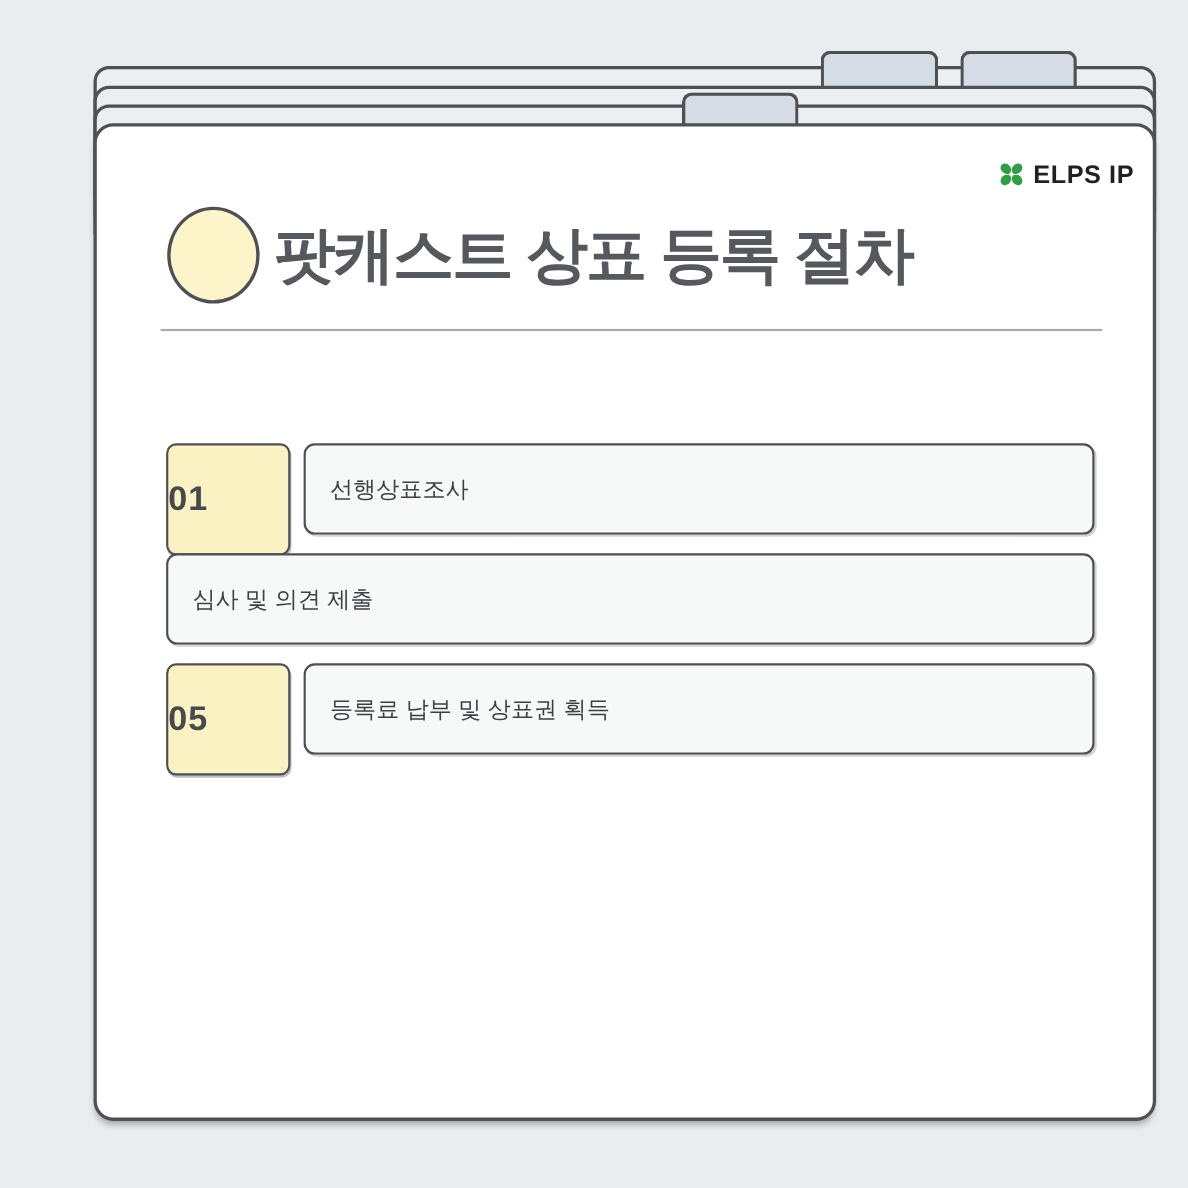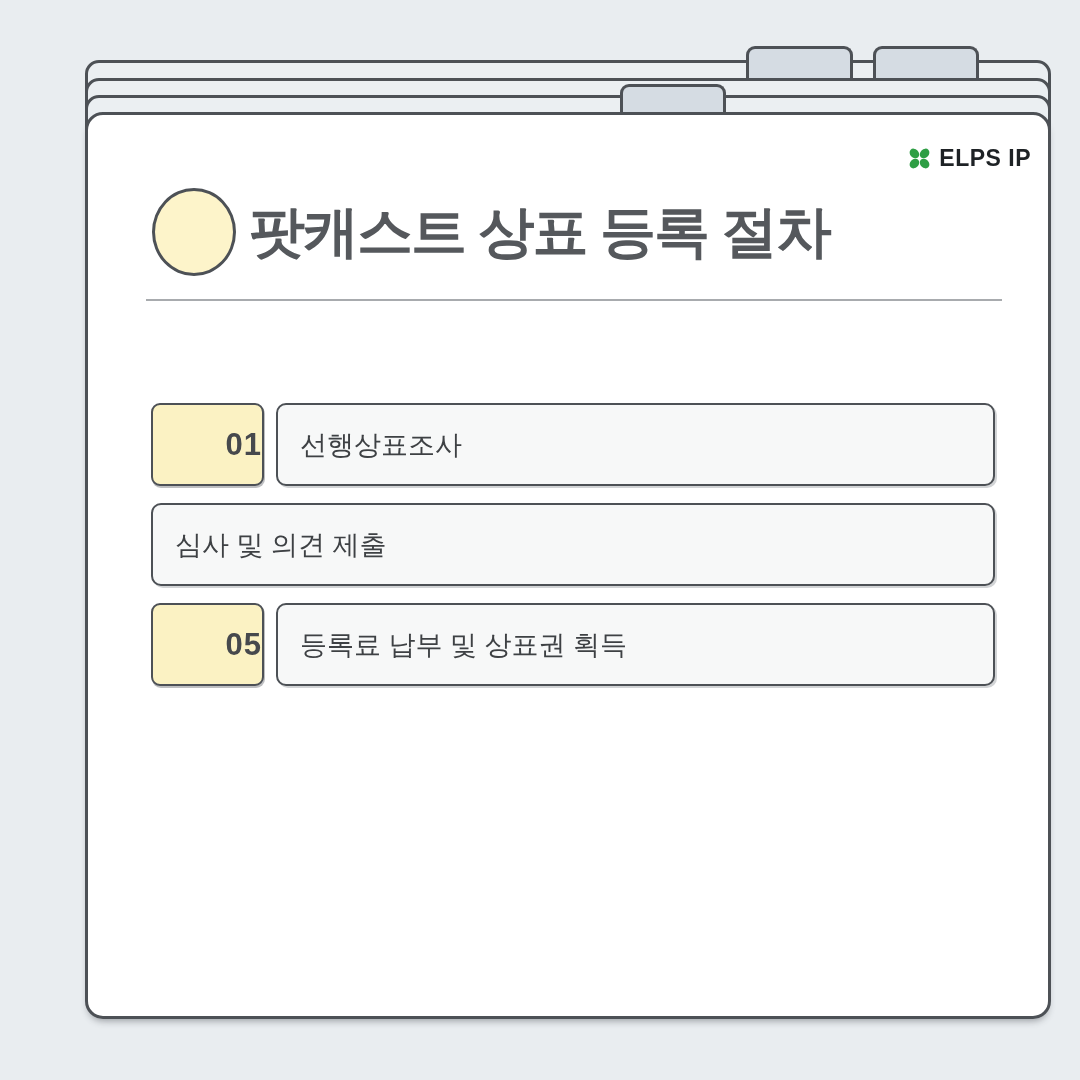--- a/index.html
+++ b/index.html
@@ -57,35 +57,35 @@
     letter-spacing:-2px;white-space:nowrap;line-height:88px;
   }
   .divider{
     position:absolute;left:58px;top:184px;width:856px;height:0;
     border-top:2px solid var(--divider);
   }
   .steps{position:absolute;left:63px;top:288px;width:844px;}
   .step-row{display:flex;gap:12px;margin-top:17px;height:83px;}
   .step-row:first-child{margin-top:0;}
   .badge{
-    width:113px;height:83px;flex:0 0 auto;
+    width:113px;height:102px;flex:0 0 auto;
     background:var(--yellow);border:2.5px solid var(--line);border-radius:9px;
-    display:flex;align-items:center;justify-content:flex-end;
+    display:flex;align-items:center;justify-content:flex-start;
     box-shadow:1px 2px 0 rgba(70,72,78,.35);
   }
   .badge span{
     font-size:31px;font-weight:700;color:var(--numtext);letter-spacing:1px;
   }
   .box{
     flex:1;height:83px;background:var(--boxfill);
     border:2.5px solid var(--line);border-radius:10px;
     display:flex;align-items:center;padding-left:22px;
     box-shadow:2px 2px 0 #d2d4d6;
   }
-  .box span{font-size:27px;font-weight:500;color:var(--boxtext);}
+  .box span{font-size:21px;font-weight:500;color:var(--boxtext);}
 </style>
 </head>
 <body>
 
 <div class="canvas">
 
   <div class="sheet sheet1"></div>
   <div class="tab tab-a"></div>
   <div class="tab tab-b"></div>
   <div class="sheet sheet2"></div>

